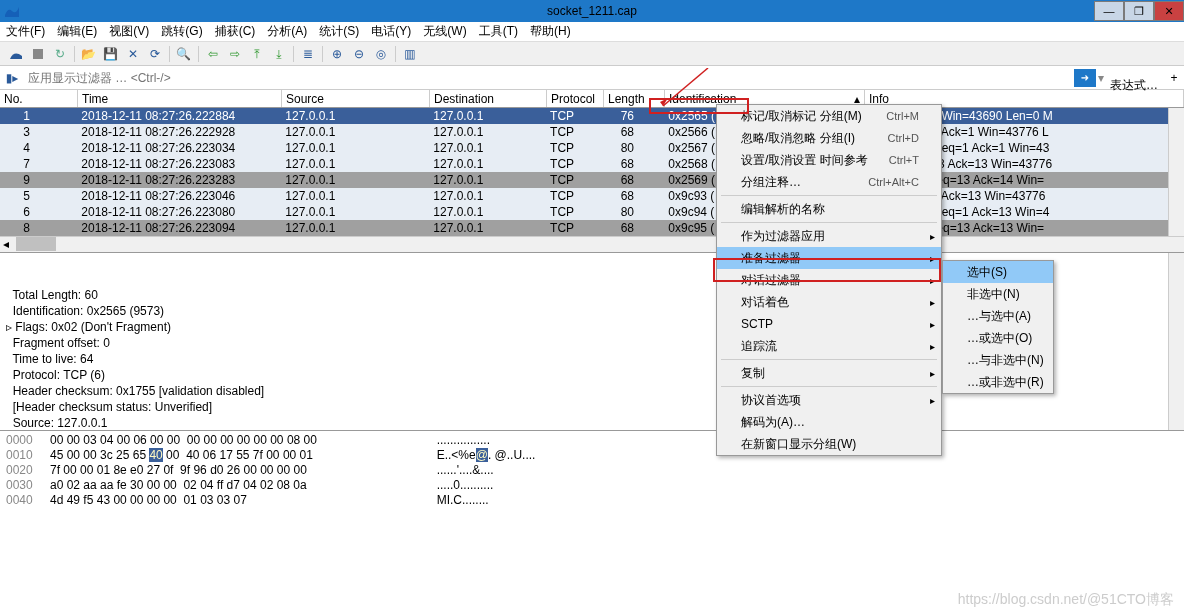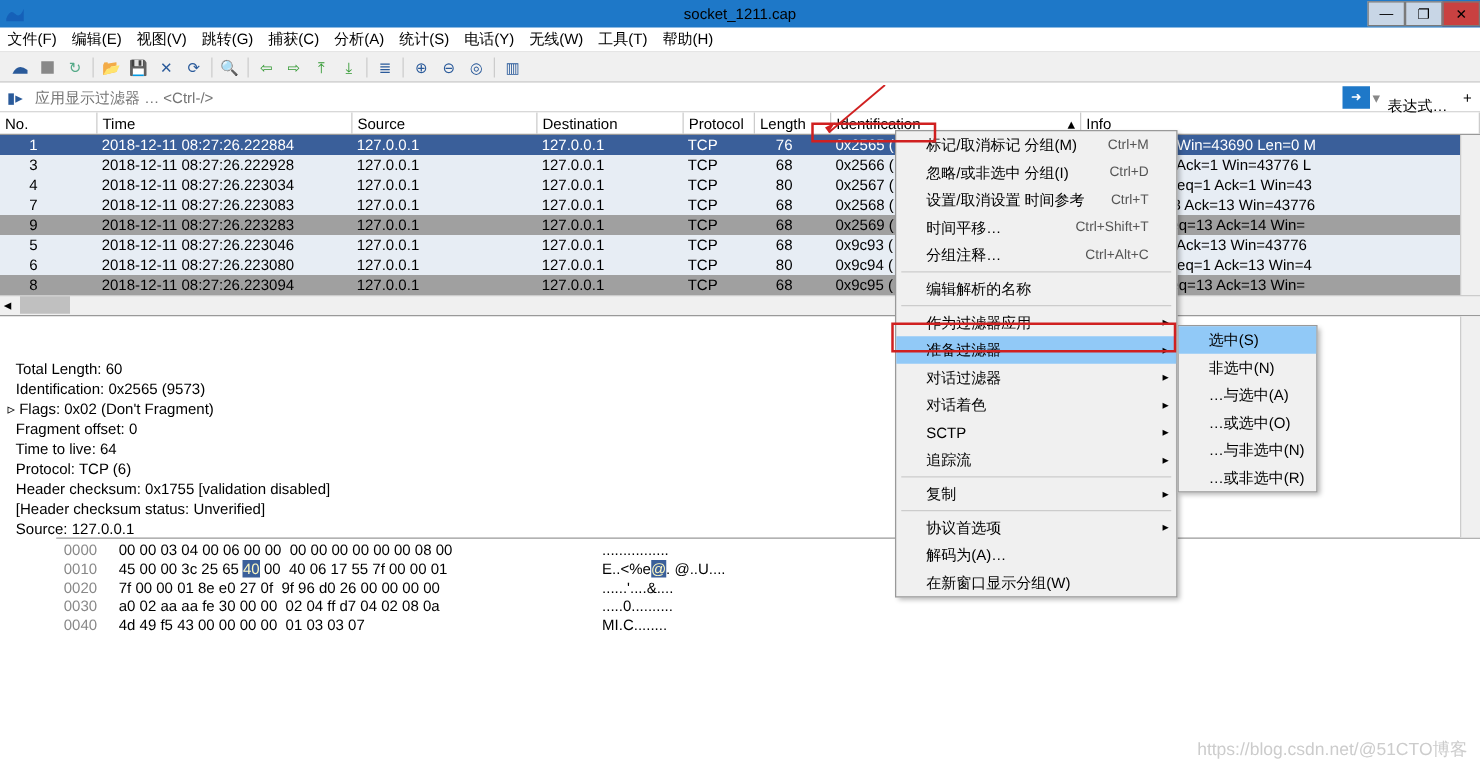--- a/index.html
+++ b/index.html
@@ -36,21 +36,21 @@
 .packets { font-family: Consolas, monospace; font-size: 12px; }
 .pkt { display: flex; height: 16px; align-items: center; white-space: pre; }
 .pkt.normal { background: #e7edf4; }
 .pkt.gray { background: #a0a0a0; color: #000; }
 .pkt.sel { background: #3a5f9a; color: #fff; }
 .pkt > div { overflow: hidden; }
 .scroll-x { height: 16px; background: #f0f0f0; border-top: 1px solid #ccc; display:flex; }
 .scroll-x .thumb { width: 40px; height: 14px; background: #c0c0c0; margin-left: 4px; }
 .details { font-family: Consolas, monospace; font-size: 12px; padding: 2px 6px; line-height: 16px; height: 178px; overflow: hidden; border-top: 1px solid #999; white-space: pre; position:relative; }
 .details .line { }
-.hex { font-family: Consolas, monospace; font-size: 12px; padding: 2px 6px; line-height: 15px; border-top: 1px solid #999; background: #fff; white-space: pre; margin-left: 45px; }
+.hex { font-family: Consolas, monospace; font-size: 12px; padding: 2px 6px; line-height: 15px; border-top: 1px solid #999; background: #fff; white-space: pre; }
 .hex .off { color: #888; display: inline-block; width: 44px; }
 .hex .bytes { display: inline-block; width: 380px; }
 .hex .ascii { display: inline-block; }
 .hex .hl { background: #3a5f9a; color: #fef9c3; }
 .ctx-menu { position: absolute; background: #f0f0f0; border: 1px solid #999; box-shadow: 2px 2px 4px rgba(0,0,0,0.3); z-index: 100; }
 .ctx-menu .mi { height: 22px; display: flex; align-items: center; padding: 0 28px 0 24px; position: relative; white-space: nowrap; }
 .ctx-menu .mi.hl { background: #91c9f7; }
 .ctx-menu .mi .sc { position: absolute; right: 22px; color: #555; font-size: 11px; }
 .ctx-menu .mi .arr { position: absolute; right: 6px; font-size: 10px; }
 .ctx-menu .msep { height: 1px; background: #ccc; margin: 2px 4px; }
@@ -173,30 +173,26 @@
     <polygon points="5,38 10,30 2,34" fill="#d02020"></polygon>
   </svg>
 
 <div class="ctx-menu" style="left:716px; top:104px; width:226px;">
   <div id="ctx1">
       <div class="mi">
         <span>标记/取消标记 分组(M)</span>
         <span class="sc">Ctrl+M</span>
       </div>
       <div class="mi">
-        <span>忽略/或非选中 分组(I)</span>
+        <span>忽略/取消忽略 分组(I)</span>
         <span class="sc">Ctrl+D</span>
       </div>
       <div class="mi">
         <span>设置/取消设置 时间参考</span>
         <span class="sc">Ctrl+T</span>
-      </div>
-      <div class="mi">
-        <span>时间平移…</span>
-        <span class="sc">Ctrl+Shift+T</span>
       </div>
       <div class="mi">
         <span>分组注释…</span>
         <span class="sc">Ctrl+Alt+C</span>
       </div>
     </div>
   <div class="msep"></div>
   <div class="mi">
       <span>编辑解析的名称</span>
     </div>

